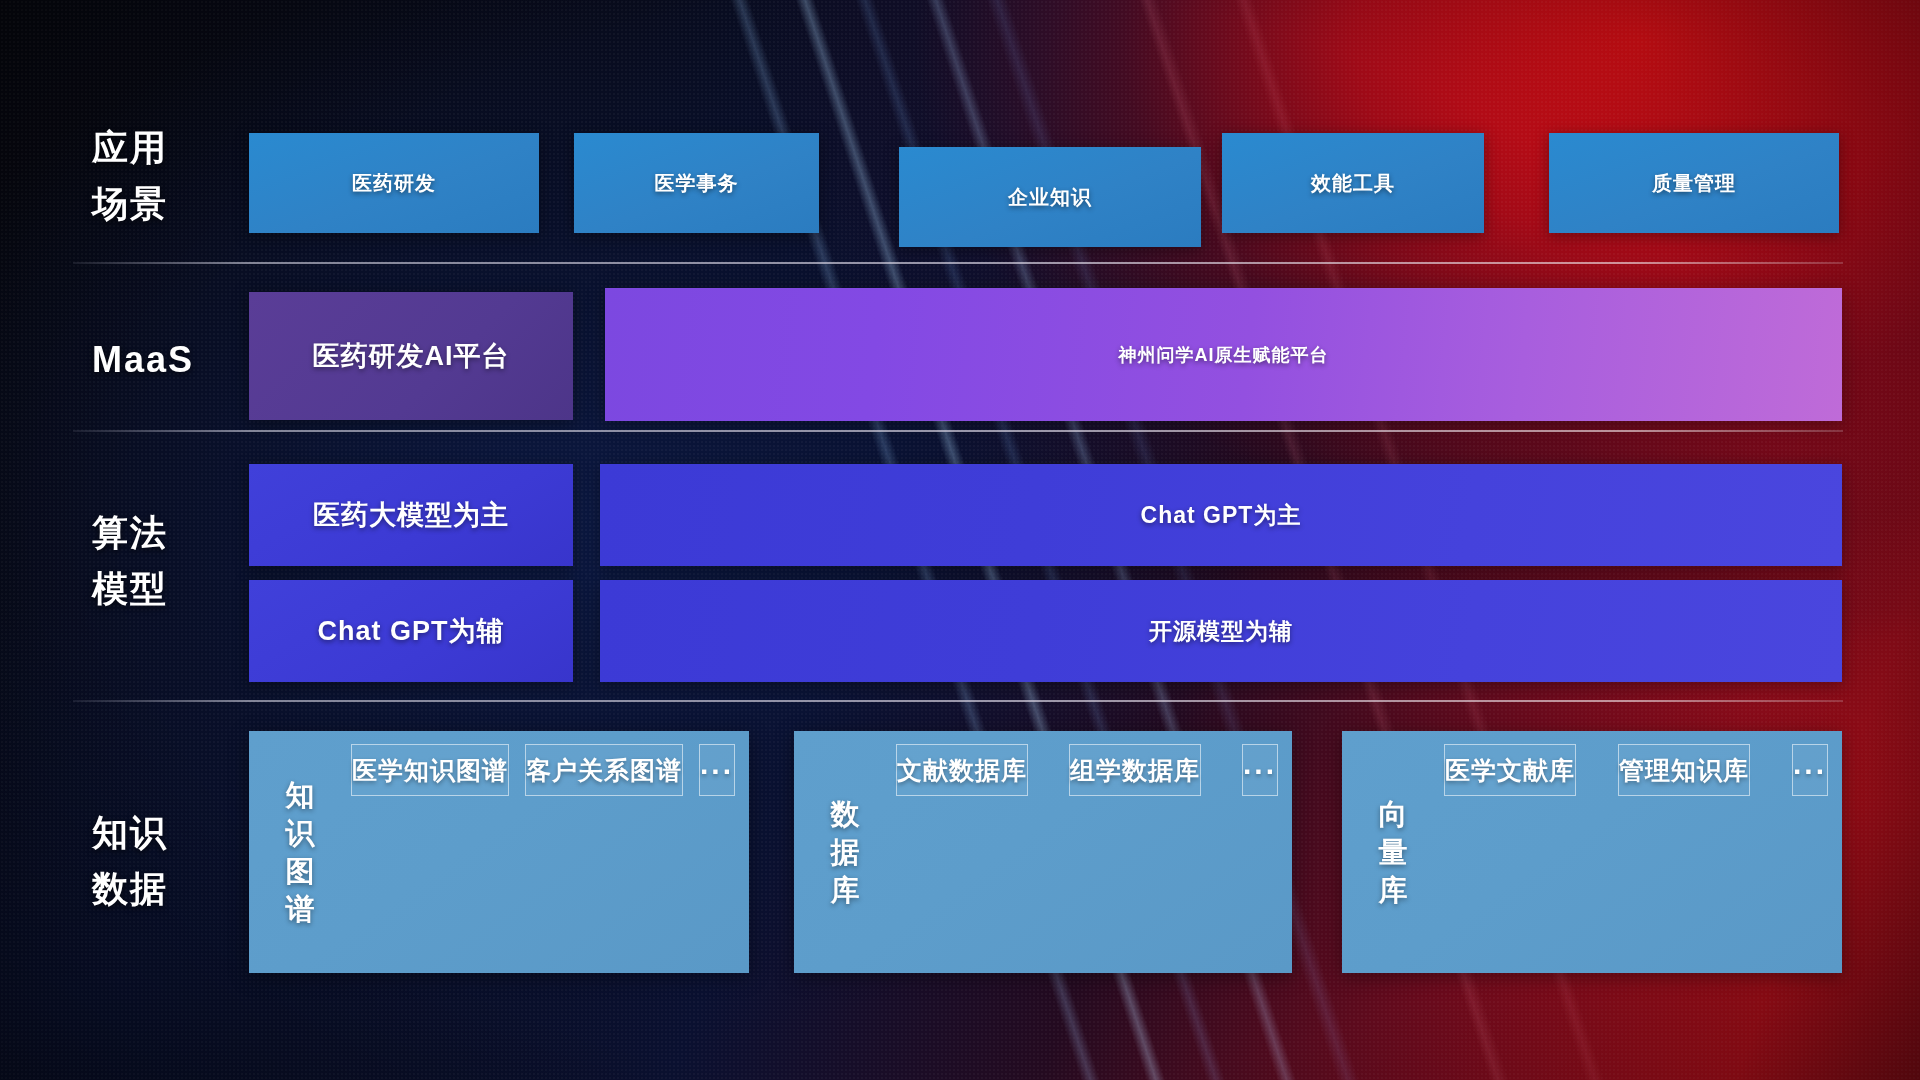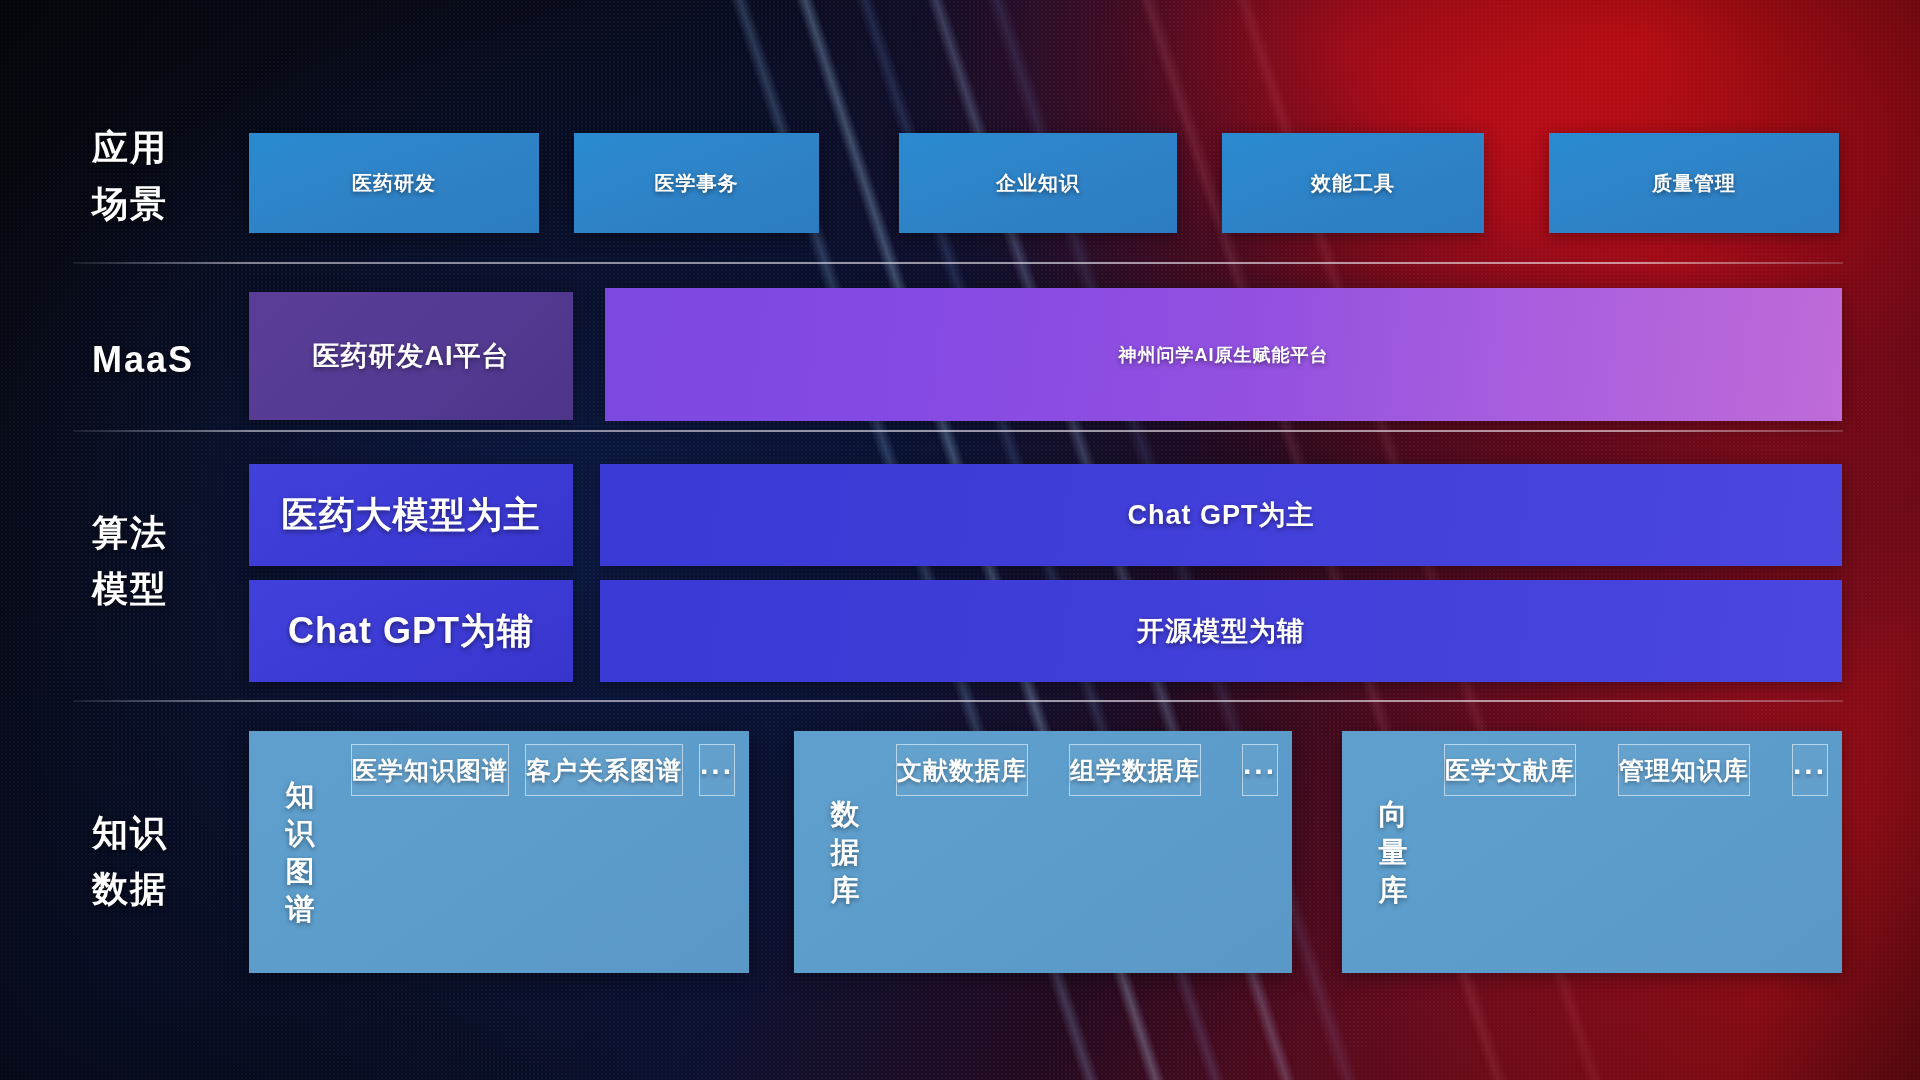--- a/index.html
+++ b/index.html
@@ -128,33 +128,33 @@
     letter-spacing: 1px;
     background: linear-gradient(96deg, #7c48e0 0%, #8349e4 22%, #9350e0 52%, #a85ede 74%, #bf6bd8 100%);
     box-shadow: 0 3px 18px rgba(0,0,0,0.30);
   }
 
   
   .algo-left {
     left: 249px;
     width: 324px;
     height: 102px;
-    font-size: 36px;
+    font-size: 27px;
     letter-spacing: 1px;
     background: linear-gradient(150deg, #4040da 0%, #3c3ad4 60%, #3835cc 100%);
     box-shadow: 0 3px 14px rgba(0,0,0,0.35);
   }
   .algo-left.r1 { top: 464px; }
   .algo-left.r2 { top: 580px; }
 
   .algo-right {
     left: 600px;
     width: 1242px;
     height: 102px;
-    font-size: 27px;
+    font-size: 23px;
     letter-spacing: 1px;
     background: linear-gradient(98deg, #3c3ad6 0%, #3f3dd8 35%, #4542dc 70%, #4a46de 100%);
     box-shadow: 0 3px 14px rgba(0,0,0,0.30);
   }
   .algo-right.r1 { top: 464px; }
   .algo-right.r2 { top: 580px; }
 
   
   .kd-group {
     position: absolute;
@@ -220,21 +220,21 @@
   <div class="bg-base"></div>
   <div class="bg-streaks"></div>
   <div class="bg-dots"></div>
   <div class="bg-vignette"></div>
 
   <div class="row-label" style="top:120px;">应用
 场景</div>
 
   <div class="box app-box" style="left:249px;  width:290px;">医药研发</div>
   <div class="box app-box" style="left:574px;  width:245px;">医学事务</div>
-  <div class="box app-box" style="left:899px;  width:278px;">企业知识</div>
+  <div class="box app-box" style="left:899px;  width:302px;margin-top:14px;">企业知识</div>
   <div class="box app-box" style="left:1222px; width:262px;">效能工具</div>
   <div class="box app-box" style="left:1549px; width:290px;">质量管理</div>
 
   <div class="divider" style="top:262px;"></div>
 
   <div class="row-label" style="top:332px;">MaaS</div>
 
   <div class="box maas-left">医药研发AI平台</div>
   <div class="box maas-right">神州问学AI原生赋能平台</div>
 

